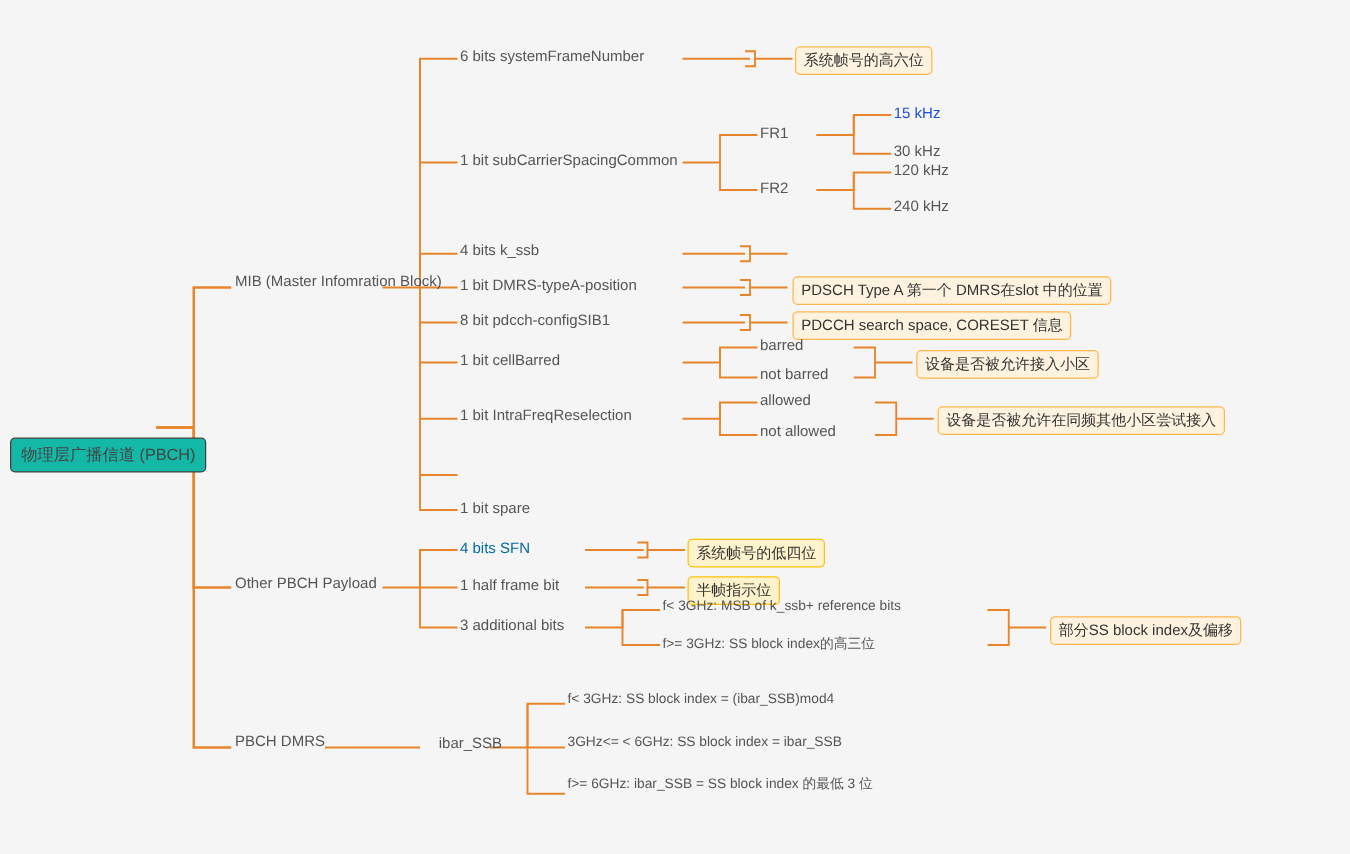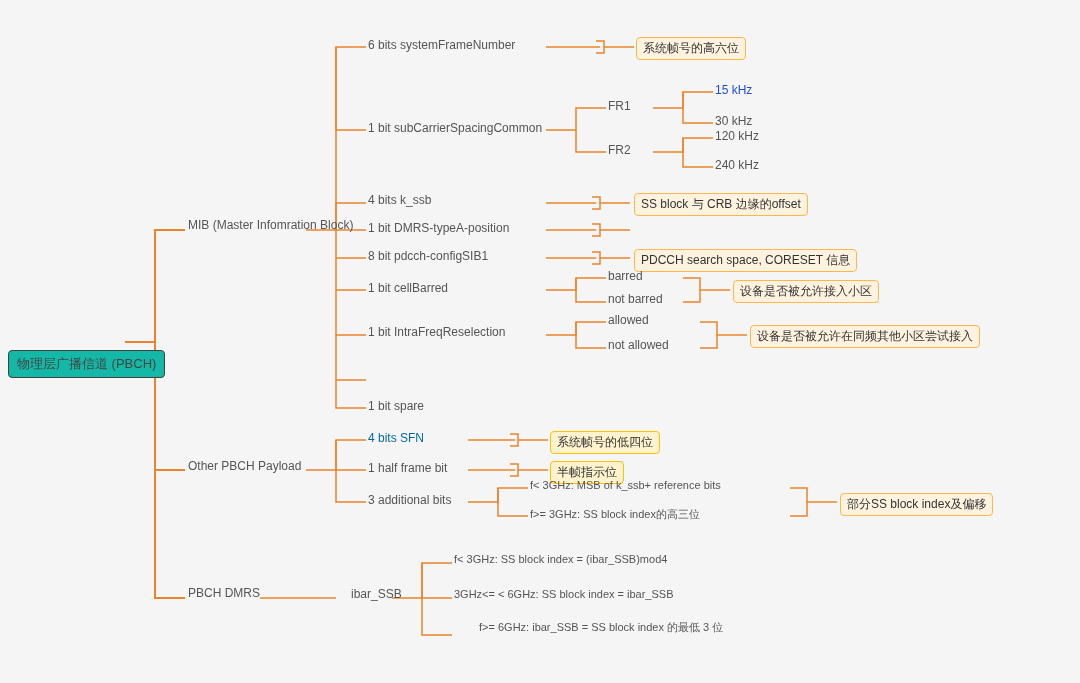--- a/index.html
+++ b/index.html
@@ -151,24 +151,24 @@
   <div class="node-label" style="left:715px; top:83px; font-size:12px; color:#1d4ed8;">15 kHz</div>
 
   <div class="node-label" style="left:715px; top:114px; font-size:12px; color:#555;">30 kHz</div>
 
   <div class="node-label" style="left:715px; top:129px; font-size:12px; color:#555;">120 kHz</div>
 
   <div class="node-label" style="left:715px; top:158px; font-size:12px; color:#555;">240 kHz</div>
 
   <div class="node-label" style="left:368px; top:193px; font-size:12px; color:#555;">4 bits k_ssb</div>
 
-  <div class="node-label highlight" style="left:634px; top:193px; font-size:12px;">SS block 与 CRB 边缘的offset</div>
 
   <div class="node-label" style="left:368px; top:221px; font-size:12px; color:#555;">1 bit DMRS-typeA-position</div>
 
+  <div class="node-label highlight" style="left:634px; top:221px; font-size:12px;">PDSCH Type A 第一个 DMRS在slot 中的位置</div>
 
   <div class="node-label" style="left:368px; top:249px; font-size:12px; color:#555;">8 bit pdcch-configSIB1</div>
 
   <div class="node-label highlight" style="left:634px; top:249px; font-size:12px;">PDCCH search space, CORESET 信息</div>
 
   <div class="node-label" style="left:368px; top:281px; font-size:12px; color:#555;">1 bit cellBarred</div>
 
   <div class="node-label" style="left:608px; top:269px; font-size:12px; color:#555;">barred</div>
 
   <div class="node-label" style="left:608px; top:292px; font-size:12px; color:#555;">not barred</div>
@@ -198,15 +198,15 @@
   <div class="node-label" style="left:530px; top:479px; font-size:11px; color:#555;">f&lt; 3GHz: MSB of k_ssb+ reference bits</div>
 
   <div class="node-label" style="left:530px; top:507px; font-size:11px; color:#555;">f&gt;= 3GHz: SS block index的高三位</div>
 
   <div class="node-label highlight" style="left:840px; top:493px; font-size:12px;">部分SS block index及偏移</div>
 
   <div class="node-label" style="left:454px; top:553px; font-size:11px; color:#555;">f&lt; 3GHz: SS block index = (ibar_SSB)mod4</div>
 
   <div class="node-label" style="left:454px; top:588px; font-size:11px; color:#555;">3GHz&lt;= &lt; 6GHz: SS block index = ibar_SSB</div>
 
-  <div class="node-label" style="left:454px; top:620px; font-size:11px; color:#555; max-width:300px; white-space:normal; line-height:1.4;margin-left:25px;">f&gt;= 6GHz: ibar_SSB = SS block index 的最低 3 位</div>
+  <div class="node-label" style="left:454px; top:620px; font-size:11px; color:#555; max-width:300px; white-space:normal; line-height:1.4;">f&gt;= 6GHz: ibar_SSB = SS block index 的最低 3 位</div>
 
 </div>
 
 </body></html>

